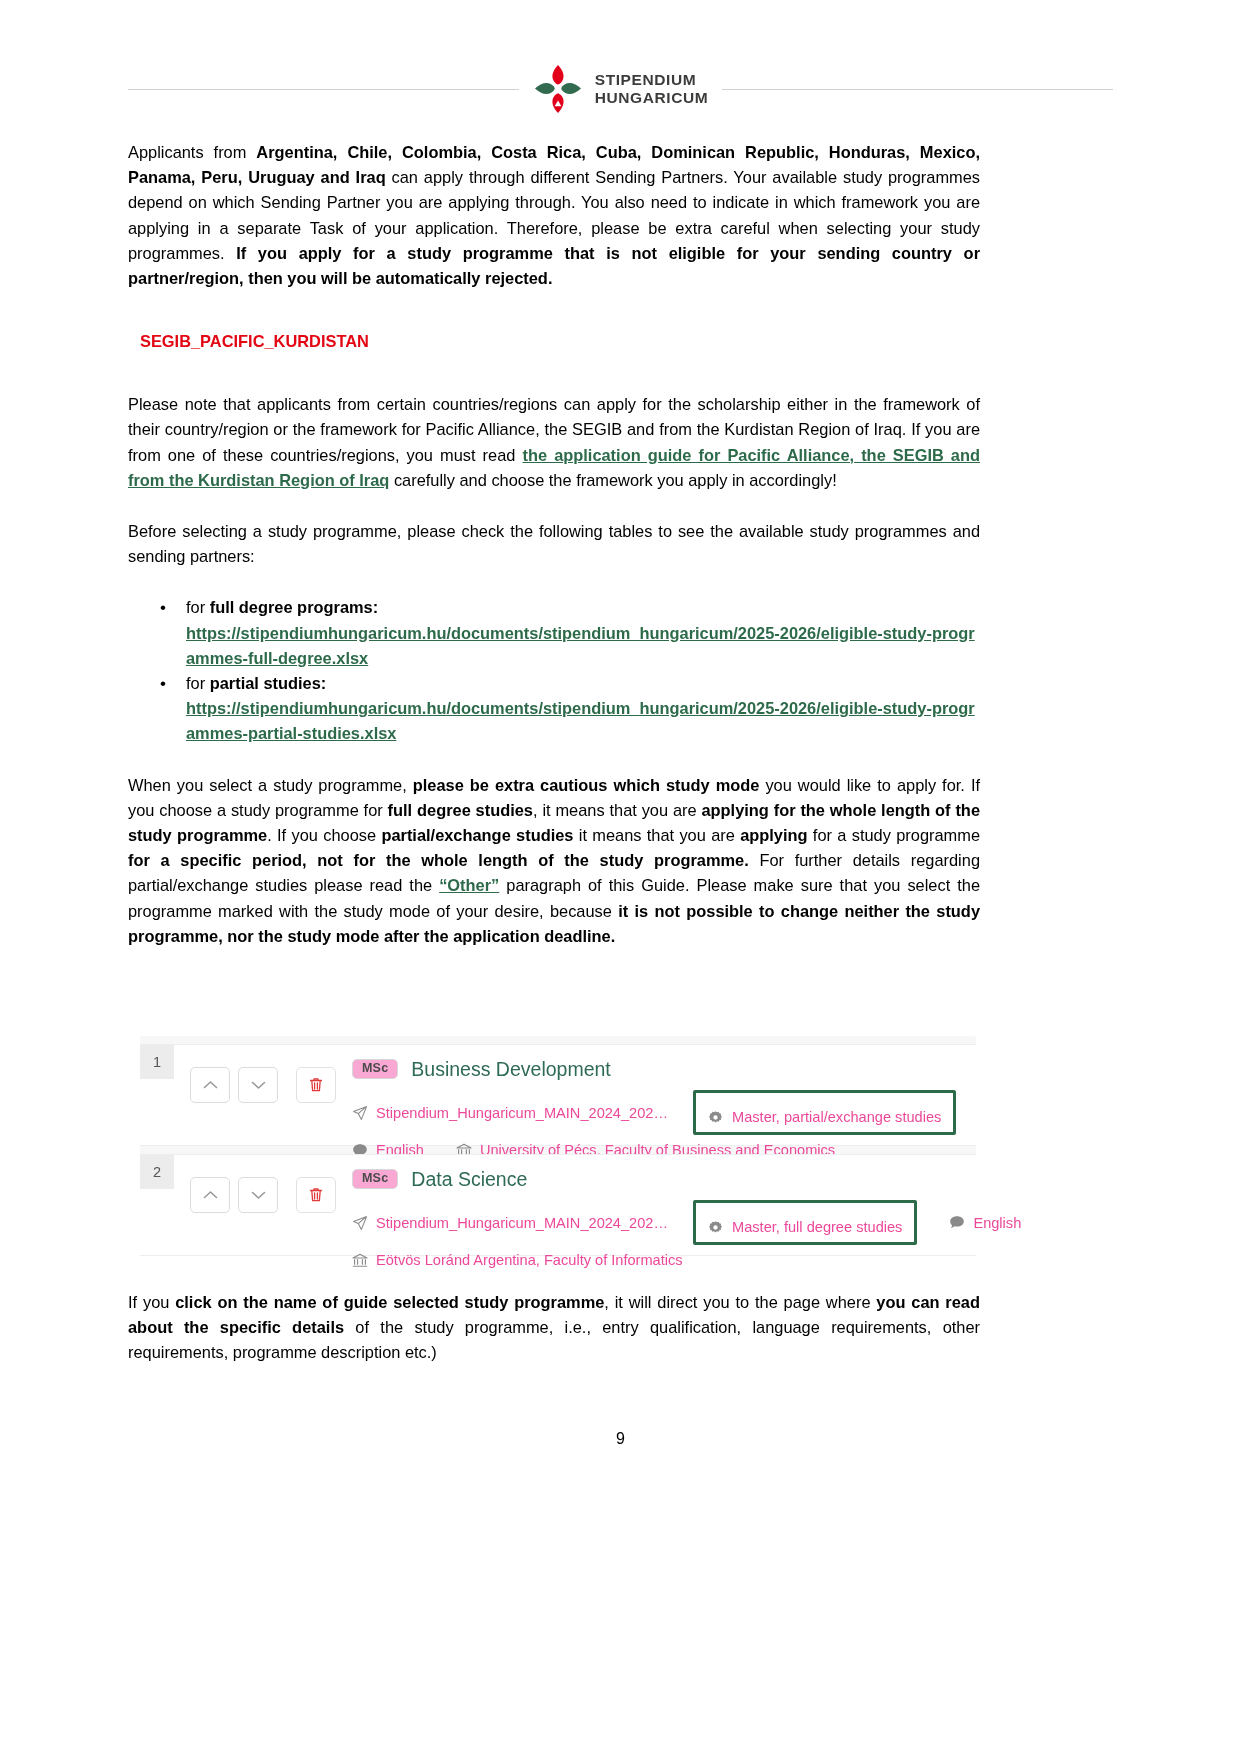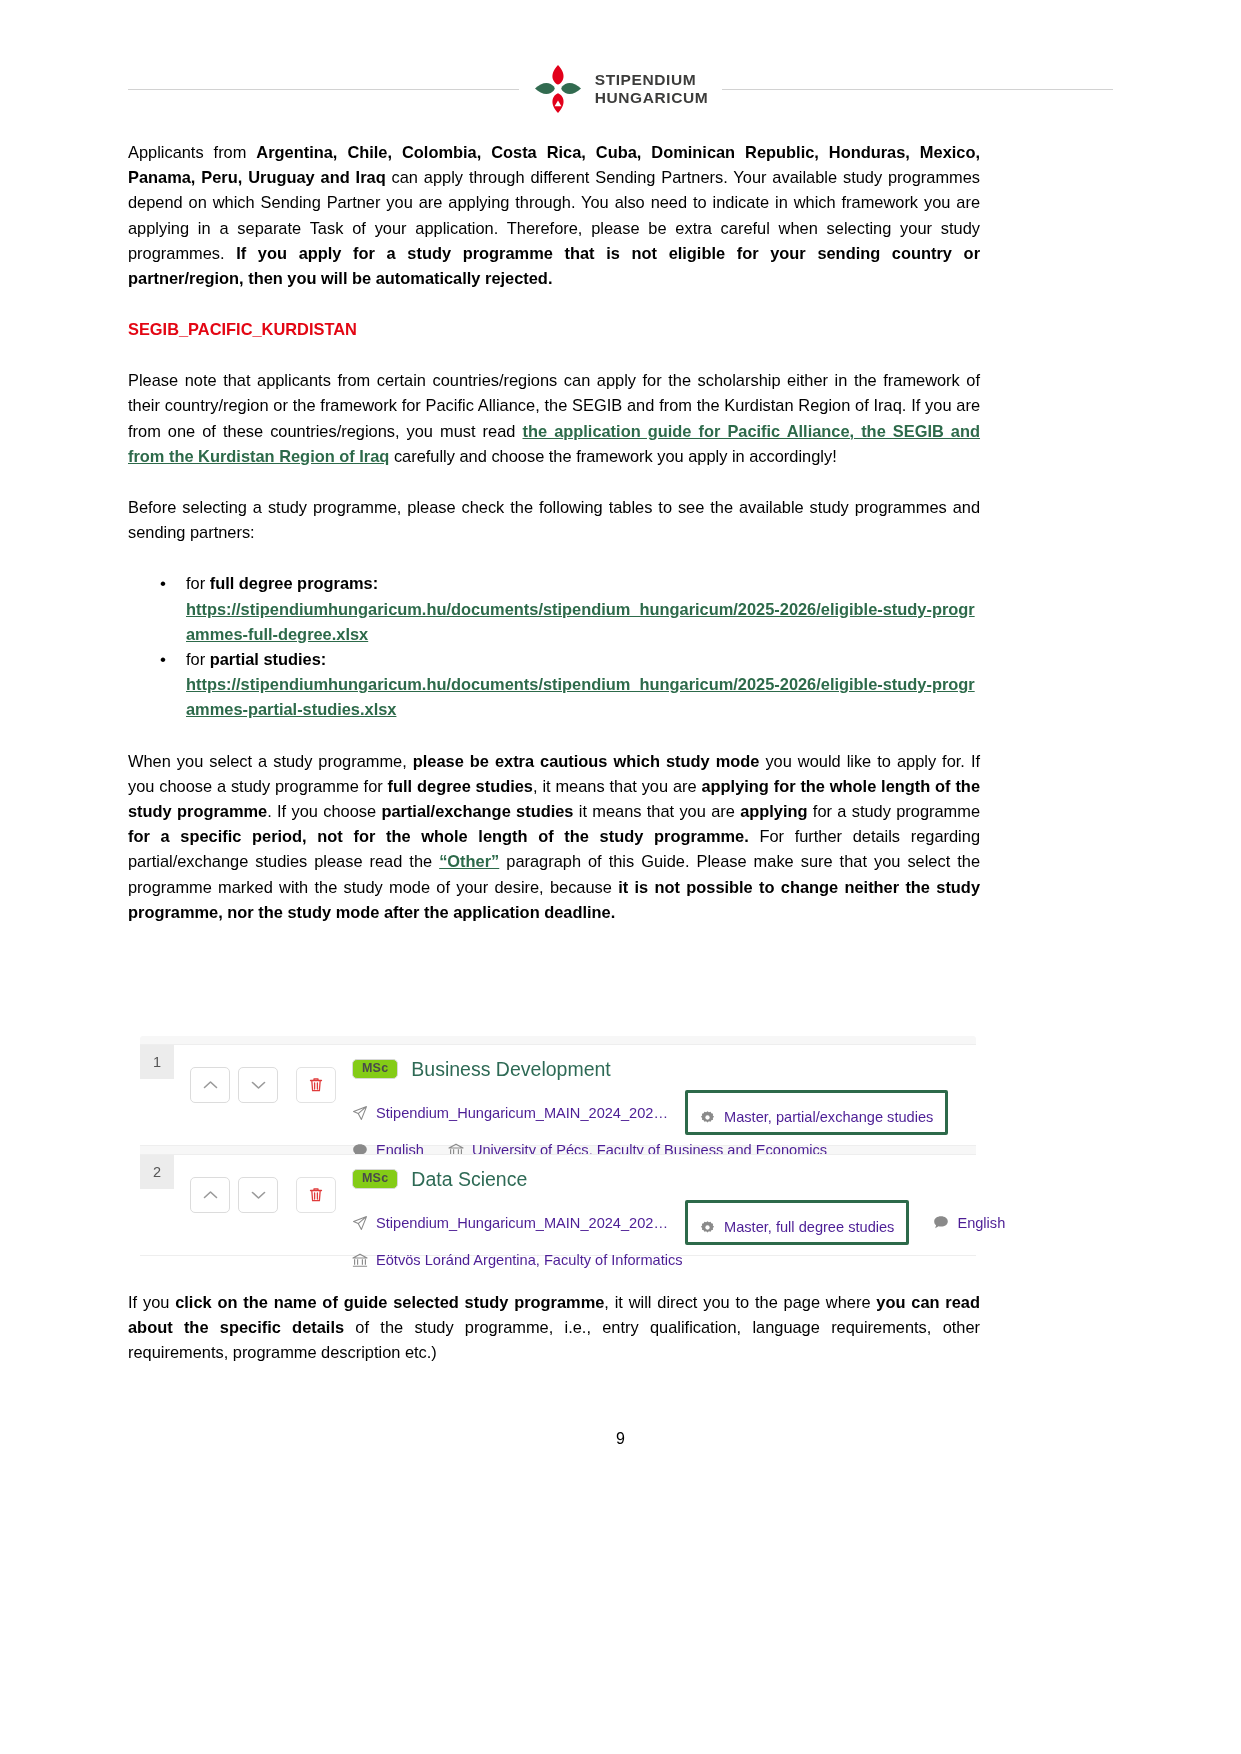--- a/index.html
+++ b/index.html
@@ -74,21 +74,21 @@
     text-align: justify;
     color: #000000;
   }
   .gap-md { height: 26px; }
   b, strong { font-weight: bold; }
   .heading-red {
     font-size: 16.4px;
     font-weight: bold;
     color: #e30613;
     line-height: 25px;
-    margin: 0;
+    margin: 12px;
   }
   a.greenlink, .greenlink {
     color: #2d6a4a;
     font-weight: bold;
     text-decoration: underline;
   }
   .url {
     color: #2d6a4a;
     font-weight: bold;
     text-decoration: underline;
@@ -184,35 +184,35 @@
     height: 28px;
   }
   .deg-chip {
     border: 1px solid #d8d8d8;
     border-radius: 5px;
     padding: 2px 9px 3px;
     font-size: 12.5px;
     font-weight: bold;
     color: #4a4a4a;
     letter-spacing: 0.2px;
-    background: #84cc16;
+    background: #f9a8d4;
     line-height: 1.1;
   }
   .prog-name {
     font-size: 19.5px;
     color: #2e6a55;
     font-weight: normal;
   }
   .meta-line {
     display: flex;
     align-items: center;
-    gap: 9px;
+    gap: 17px;
     margin-top: 7px;
     font-size: 14.6px;
-    color: #4c1d95;
+    color: #ec4899;
     white-space: nowrap;
   }
   .meta-item {
     display: inline-flex;
     align-items: center;
     gap: 8px;
   }
   .meta-item.spaced { margin-left: 15px; }
   .meta-ico { color: #8a8a8a; display: inline-flex; }
   .highlight-box {

